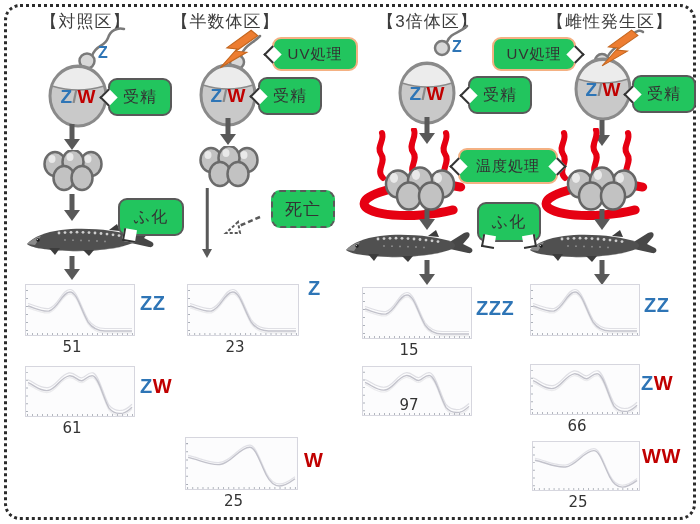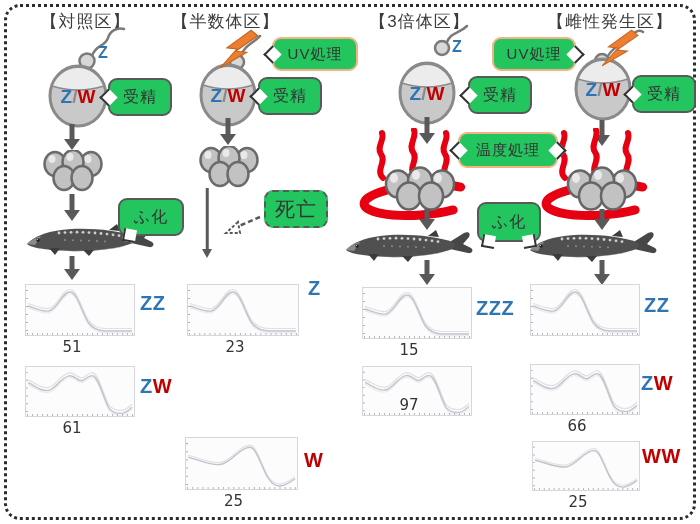--- a/index.html
+++ b/index.html
@@ -133,21 +133,21 @@
         </g>
       </g>
       <g id="bolt">
         <path d="M30,2 L8,18 L17,19 L2,36 L26,22 L16,21 L36,7 Z" fill="#ED7D31" stroke="#c4661e" stroke-width="1"></path>
       </g>
     </defs>
   </svg>
 
   <div class="title" style="left:163px;top:10px;width:125px">【半数体区】</div>
   <div class="title" style="left:28px;top:10px;width:115px">【対照区】</div>
-  <div class="title" style="left:352px;top:10px;width:135px">【3倍体区】</div>
+  <div class="title" style="left:360px;top:10px;width:135px">【3倍体区】</div>
   <div class="title" style="left:540px;top:10px;width:140px">【雌性発生区】</div>
 
   <svg class="abs" style="left:30px;top:20px" width="120" height="110" viewBox="0 0 120 110">
     <path d="M62,36 C66,24 74,28 78,18 C80,11 87,7 94,9" fill="none" stroke="#7a7a7a" stroke-width="2.5" stroke-linecap="round"></path>
     <circle cx="57" cy="41" r="7.5" fill="#d8d8d8" stroke="#7a7a7a" stroke-width="2.5"></circle>
     <ellipse cx="48" cy="76" rx="28" ry="30" fill="#c9c9c9" stroke="#8a8a8a" stroke-width="3"></ellipse>
     <path d="M22,66 A28,30 0 0 1 74,66 Q48,74 22,66 Z" fill="#ececec" stroke="#8a8a8a" stroke-width="1.5"></path>
   </svg>
   <div class="spz" style="left:98px;top:44px">Z</div>
   <div class="zw" style="left:50px;top:86px;width:56px"><span class="gz">Z</span><span class="s">/</span><span class="gw">W</span></div>
@@ -222,21 +222,21 @@
       <i class="shaft" style="height:16px"></i>
       <i class="head"></i>
     </div>
   <svg class="abs" style="left:198px;top:146px" width="62" height="42" viewBox="0 0 62 42">
       <use href="#egg-cluster"></use>
     </svg>
   <div class="arrow thin" style="left:202px;top:188px;height:70px">
       <i class="shaft" style="height:61px"></i>
       <i class="head"></i>
     </div>
-  <div class="bubble dashed" style="left:264px;top:190px;width:60px;height:34px;font-size:20px">
+  <div class="bubble dashed" style="left:271px;top:190px;width:60px;height:34px;font-size:17px">
       <span>死亡</span>
     </div>
   <svg class="abs" style="left:214px;top:214px" width="48" height="26" viewBox="0 0 48 26">
     <path d="M46,3 L18,15" fill="none" stroke="#595959" stroke-width="2.5" stroke-dasharray="5 3"></path>
     <path d="M24,8 L12,19 L26,19 Z" fill="#ffffff" stroke="#595959" stroke-width="2" stroke-dasharray="3 2"></path>
   </svg>
 
   <div class="chart" style="left:187px;top:284px;width:112px;height:52px">
       <svg viewBox="0 0 110 52" preserveAspectRatio="none">
         <use href="#chart-frame"></use>
@@ -271,21 +271,21 @@
       <i class="tail tail-left"></i>
       <span>受精</span>
     </div>
   <div class="arrow" style="left:419px;top:117px;height:27px">
       <i class="shaft" style="height:16px"></i>
       <i class="head"></i>
     </div>
   <svg class="abs" style="left:356px;top:128px" width="132" height="92" viewBox="0 0 130 92">
       <use href="#heat-nest"></use>
     </svg>
-  <div class="bubble orange" style="left:458px;top:132px;width:96px;height:32px;z-index:7">
+  <div class="bubble orange" style="left:458px;top:148px;width:96px;height:32px;z-index:7">
       <i class="tail tail-left"></i>
       <i class="tail tail-right"></i>
       <span>温度処理</span>
     </div>
   <div class="arrow" style="left:419px;top:209px;height:21px">
       <i class="shaft" style="height:10px"></i>
       <i class="head"></i>
     </div>
   <svg class="abs" style="left:344px;top:230px" width="132" height="32" viewBox="0 0 132 32">
       <use href="#sturgeon"></use>

